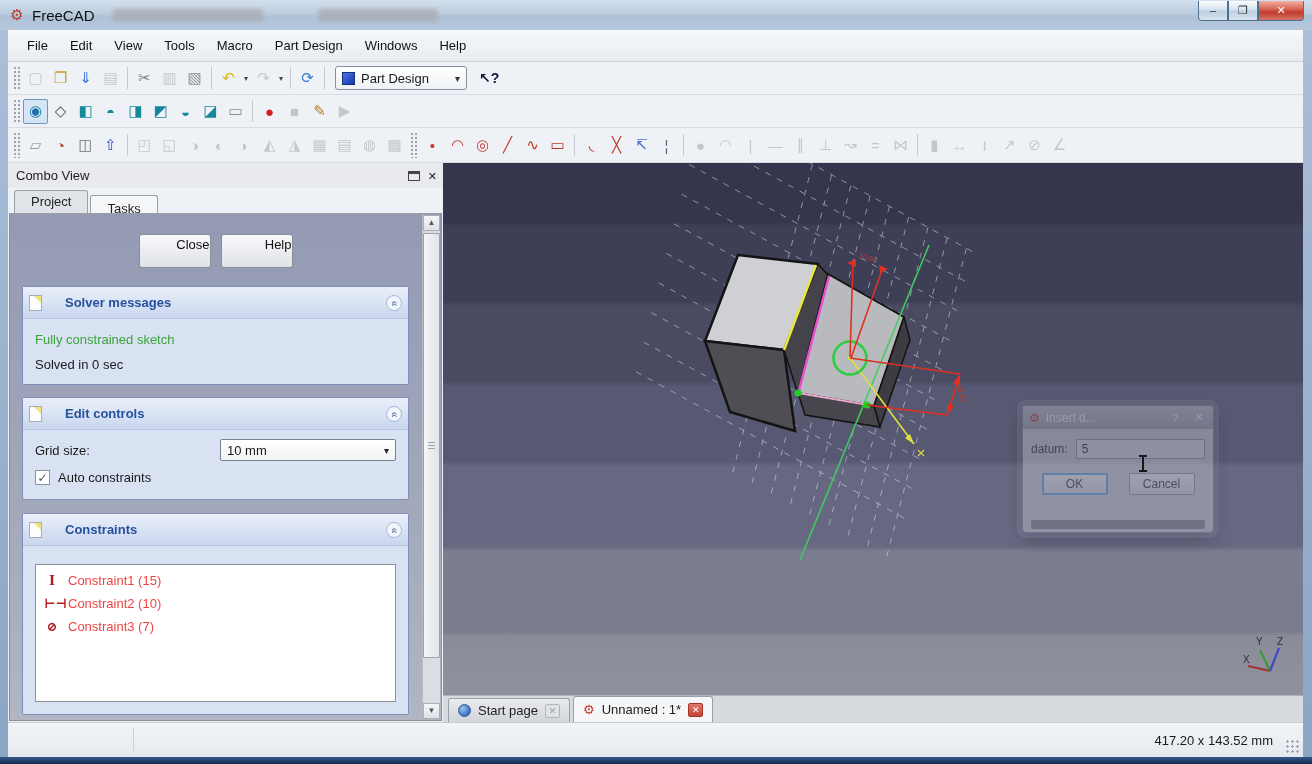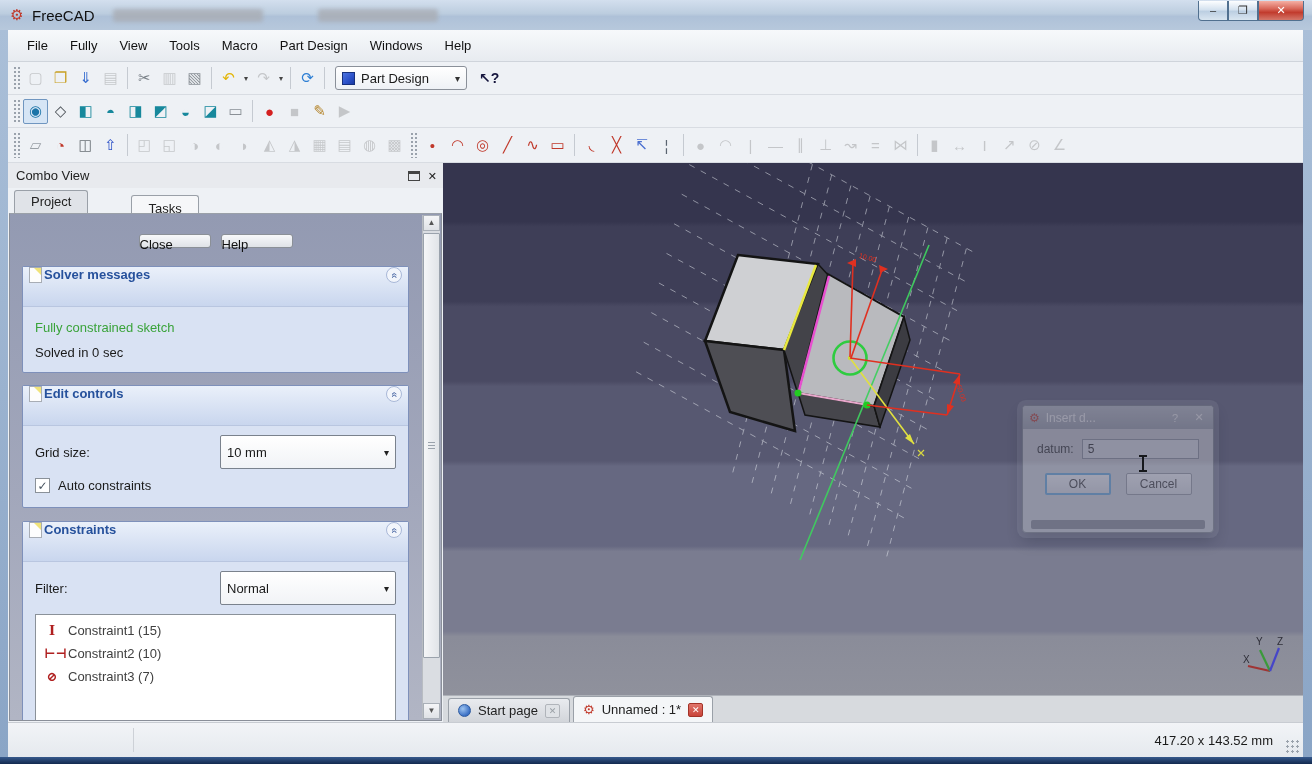--- a/index.html
+++ b/index.html
@@ -57,55 +57,55 @@
 
   
   .combo { width:435px; display:flex; flex-direction:column; background:#eef1f5; }
   .combo-header { height:25px; display:flex; align-items:center; padding:0 6px 0 8px; background:#e8eaee; color:#222; }
   .combo-hbtns { margin-left:auto; display:flex; gap:8px; align-items:center; }
   .undock-btn { width:12px; height:10px; border:1px solid #444; border-top:3px solid #444; }
   .dclose-btn { font-size:11px; color:#222; line-height:10px; }
   .combo-tabs { height:25px; display:flex; align-items:flex-end; padding-left:6px; background:#eef1f5; }
   .ctab { padding:3px 16px 4px; border:1px solid #9aa0a8; border-bottom:none; border-radius:3px 3px 0 0;
     background:#e0e3e8; color:#222; margin-right:2px; }
-  .ctab.active { background:#f6f7f9; position:relative; top:7px; padding-top:5px;margin-left:41px; }
+  .ctab.active { background:#f6f7f9; position:relative; top:7px; padding-top:5px; }
   .combo-content { flex:1; position:relative; border:1px solid #8a8f99; border-top:1px solid #9aa0a8; margin:0 1px 1px 1px;
     background:linear-gradient(180deg,#939ab2 0%,#a2a7bb 55%,#b1b5c4 100%); overflow:hidden; padding-right:20px; }
 
   .task-btnrow { display:flex; justify-content:center; gap:10px; margin-top:20px; }
-  .task-btn { width:72px; height:14px; background:linear-gradient(#f7f8fa,#dfe2e7); border:1px solid #8b9097; border-radius:3px;
-    font-size:13px; color:#111; text-align:left; line-height:20px; }
+  .task-btn { width:72px; height:34px; background:linear-gradient(#f7f8fa,#dfe2e7); border:1px solid #8b9097; border-radius:3px;
+    font-size:13px; color:#111; text-align:right; line-height:20px; }
 
   .section { margin:18px 12px 0 12px; border:1px solid #7e90ba; background:#d9e2f3; border-radius:2px; }
-  .sec-head { height:40px; display:flex; align-items:flex-start; gap:2px; padding:0 6px;
+  .sec-head { height:32px; display:flex; align-items:center; gap:23px; padding:0 6px;
     background:linear-gradient(#eaf0fa,#c9d6ee); border-bottom:1px solid #b9c6e0; }
   .sec-icon { width:13px; height:16px; background:#fdfdfd; border:1px solid #a8adb5; position:relative; }
   .sec-icon::after { content:""; position:absolute; right:0; top:0; border-style:solid; border-width:0 7px 7px 0; border-color:transparent #f0e37a transparent transparent; }
   .sec-title { font-weight:bold; color:#26519c; }
   .sec-collapse { margin-left:auto; width:16px; height:16px; border-radius:50%; background:#f2f5fb; border:1px solid #a9b8d8;
     color:#3a5a9c; font-size:10px; line-height:14px; text-align:center; }
   .sec-collapse span { display:inline-block; transform:rotate(90deg); letter-spacing:-1px; }
   .sec-body { padding:9px 12px 12px; }
   .solver-msg { color:#3aa33a; margin:4px 0 10px; }
   .solver-time { color:#1a1a1a; }
 
   .ctl-row { display:flex; align-items:center; margin-bottom:9px; }
   .ctl-row:last-child { margin-bottom:2px; }
   .ctl-label { flex:1; }
-  .select { width:176px; height:22px; display:flex; align-items:center; padding:16px 6px;
+  .select { width:176px; height:22px; display:flex; align-items:center; padding:4px 6px;
     background:linear-gradient(#fff,#f1f3f6); border:1px solid #7a828d; border-radius:2px; }
   .select::after { content:"▾"; margin-left:auto; font-size:10px; color:#222; }
   .cb { width:15px; height:15px; background:#fff; border:1px solid #8a9199; margin-right:8px;
     font-size:12px; line-height:14px; text-align:center; color:#46525e; }
   .cb.checked::after { content:"✓"; }
 
   .clist { background:#fff; border:1px solid #8a9199; margin-top:9px; height:138px; overflow:hidden; padding:4px 2px; }
   .citem { display:flex; align-items:center; gap:8px; height:23px; padding:0 6px; }
   .cicon { width:16px; color:#b02020; font-weight:bold; font-family:"DejaVu Serif",serif; font-size:13px; text-align:center; }
-  .clabel { color:#404040; }
+  .clabel { color:#ef4444; }
 
   
   .vscroll { position:absolute; right:1px; top:1px; bottom:1px; width:18px; background:#dadde2; border-left:1px solid #b8bcc2; }
   .sb-btn { position:absolute; left:0; right:0; height:16px; background:linear-gradient(#f4f5f7,#dfe2e6); border:1px solid #aab0b8;
     font-size:8px; color:#555; text-align:center; line-height:14px; }
   .sb-up { top:0; } .sb-down { bottom:0; }
   .sb-thumb { position:absolute; left:0; right:0; top:18px; height:425px; background:linear-gradient(90deg,#f5f6f8,#e1e4e8);
     border:1px solid #9aa2ac; border-radius:1px; }
   .sb-thumb::after { content:""; position:absolute; left:4px; right:4px; top:calc(50% - 4px); height:7px;
     background:repeating-linear-gradient(180deg,#9aa2ac 0 1px,transparent 1px 3px); }
@@ -121,21 +121,21 @@
 
   
   .ghost { position:absolute; left:579px; top:242px; width:192px; height:128px; opacity:.42;
     background:#c9ccd2; border:1px solid #798089; border-radius:4px;
     box-shadow:0 0 0 5px rgba(190,195,210,.28), 0 8px 16px rgba(15,20,35,.55); }
   .ghost-title { height:23px; display:flex; align-items:center; gap:6px; padding:0 6px;
     background:linear-gradient(#b9bdc5,#9aa0aa); border-radius:3px 3px 0 0; color:#f4f4f4; font-size:12px; }
   .ghost-appicon { color:#c0392b; font-size:12px; }
   .ghost-tbtn { margin-left:auto; width:16px; text-align:center; color:#eee; font-size:11px; }
   .ghost-tbtn + .ghost-tbtn { margin-left:2px; }
-  .ghost-body { padding:10px 14px 0; }
+  .ghost-body { padding:10px 8px 0; }
   .ghost-fieldrow { display:flex; align-items:center; gap:8px; font-size:12px; color:#2a2a2a; }
   .ghost-field { flex:1; height:20px; background:#dee1e6; border:1px solid #8d939c; padding:0 5px; line-height:18px; font-size:12px; color:#222; }
   .ghost-btnrow { display:flex; justify-content:space-around; margin-top:14px; }
   .ghost-btn { width:66px; height:22px; background:linear-gradient(#edeff2,#d3d6db); border:1px solid #8a8f98;
     border-radius:2px; font-size:12px; color:#2a2a2a; text-align:center; line-height:20px; }
   .ghost-btn.ok { border:2px solid #5a9fd4; line-height:18px; }
   .ghost::after { content:""; position:absolute; left:8px; right:8px; bottom:3px; height:9px; background:#3c4250; opacity:.55; border-radius:2px; }
 
   
   .ibeam { position:absolute; left:694px; top:292px; width:11px; height:17px; }
@@ -186,21 +186,21 @@
     </span>
   </div>
   <div class="edge-left"></div>
   <div class="edge-right"></div>
   <div class="winbottom"></div>
 
   <div class="chrome">
 
     <div class="menubar">
         <span class="menu-item">File</span>
-        <span class="menu-item">Fully</span>
+        <span class="menu-item">Edit</span>
         <span class="menu-item">View</span>
         <span class="menu-item">Tools</span>
         <span class="menu-item">Macro</span>
         <span class="menu-item">Part Design</span>
         <span class="menu-item">Windows</span>
         <span class="menu-item">Help</span>
       </div>
 
     <div class="toolbar tb1">
       <span class="tgrip"></span>
@@ -484,26 +484,20 @@
             </div>
           </div>
 
           <div class="section" style="margin-top:13px;">
             <div class="sec-head">
               <span class="sec-icon"></span>
               <span class="sec-title">Constraints</span>
               <span class="sec-collapse"><span>«</span></span>
             </div>
             <div class="sec-body">
-              <div class="ctl-row">
-                <span class="ctl-label">Filter:</span>
-                <span class="select">
-                    <span>Normal</span>
-                  </span>
-              </div>
               <div class="clist">
                   <div class="citem">
                     <span class="cicon">I</span>
                     <span class="clabel">Constraint1 (15)</span>
                   </div>
                   <div class="citem">
                     <span class="cicon">⊢⊣</span>
                     <span class="clabel">Constraint2 (10)</span>
                   </div>
                   <div class="citem">

